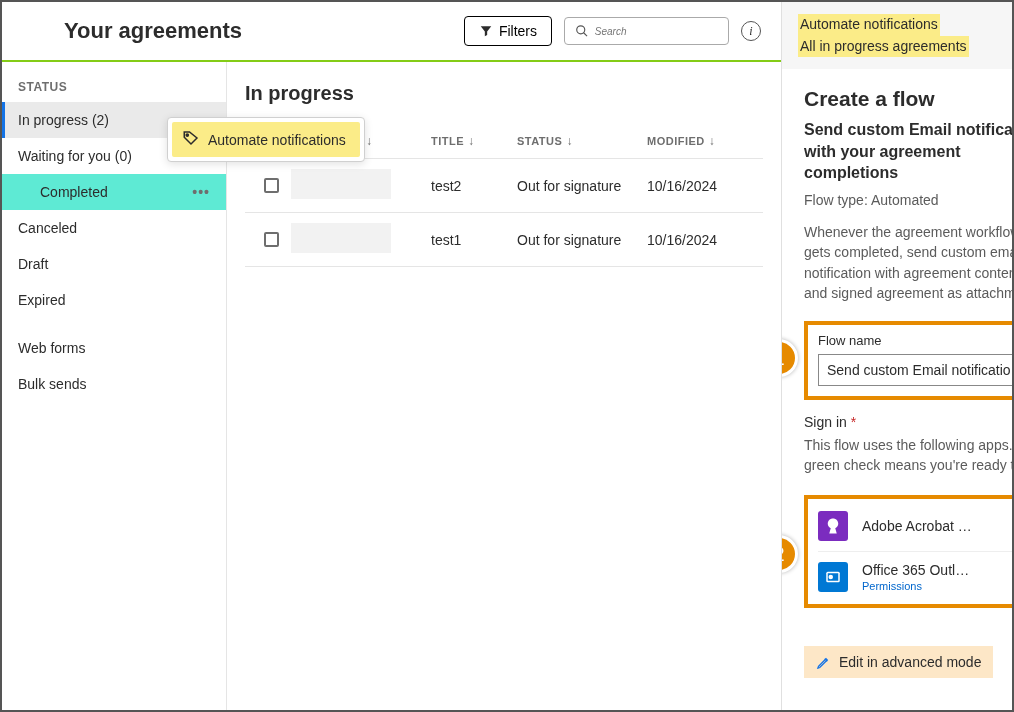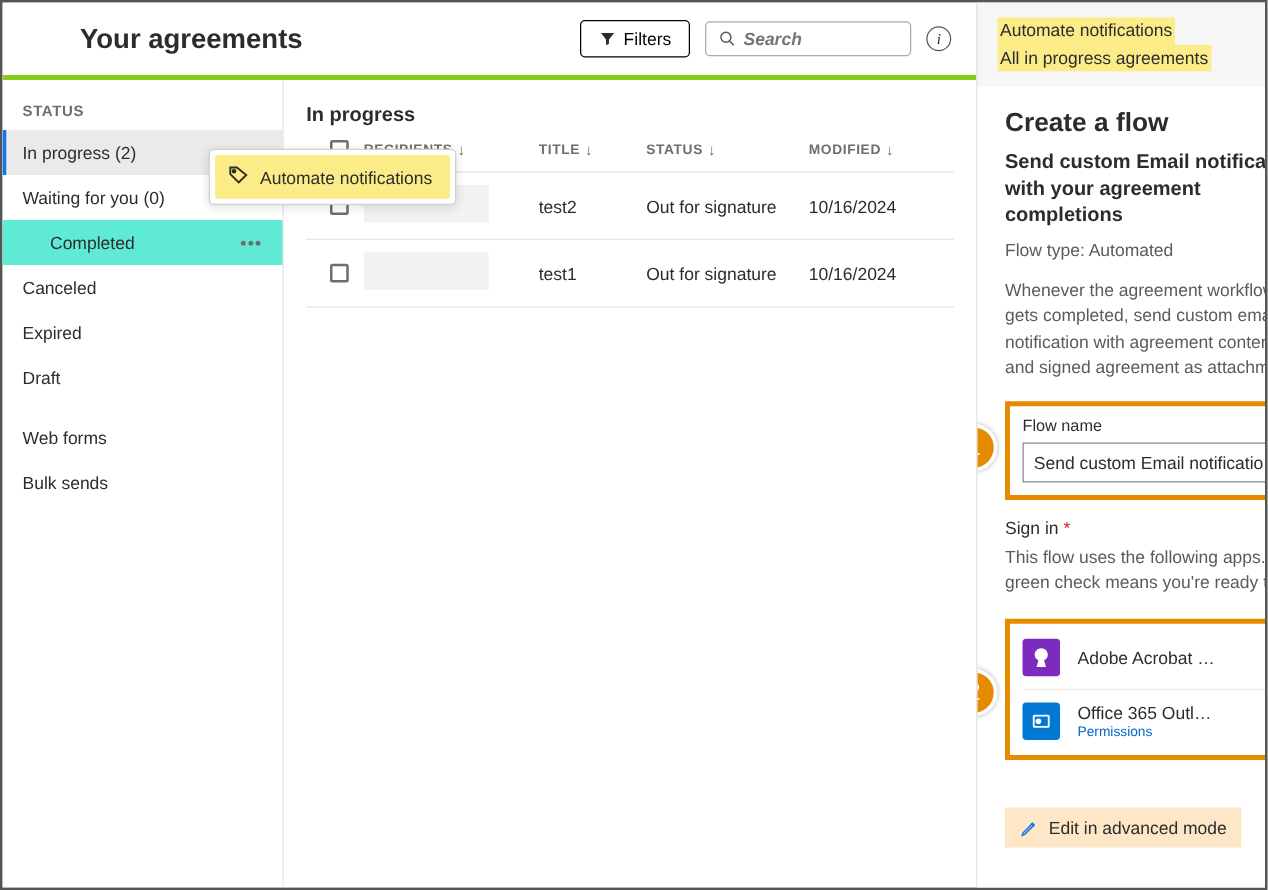--- a/index.html
+++ b/index.html
@@ -5,33 +5,33 @@
 * { box-sizing: border-box; margin: 0; padding: 0; }
 body { font-family: "Segoe UI", -apple-system, BlinkMacSystemFont, sans-serif; font-size: 14px; color: #2c2c2c; background: #f5f5f5; width: 1014px; height: 712px; overflow: hidden; border: 2px solid #555; position: relative; }
 .main-wrap { display: flex; height: 100%; background: #fff; }
 .left-area { flex: 1; display: flex; flex-direction: column; }
 .header { display: flex; align-items: center; padding: 14px 20px 14px 18px; }
 .header h1 { font-size: 22px; font-weight: 600; color: #2c2c2c; margin-left: 44px; }
 .header-spacer { flex: 1; }
 .filters-btn { display: flex; align-items: center; border: 1px solid #000000; background: #fff; border-radius: 4px; padding: 6px 14px; margin-right: 12px; cursor: pointer; font-size: 14px; }
 .filters-btn svg { margin-right: 6px; }
 .search-wrap { display: flex; align-items: center; border: 1px solid #aaa; border-radius: 4px; padding: 5px 10px; width: 165px; margin-right: 12px; }
-.search-wrap input { border: none; outline: none; font-size: 14px; font-style: italic; color: #888; width: 100%; background: transparent; font-weight: bold; }
+.search-wrap input { border: none; outline: none; font-size: 10px; font-style: italic; color: #888; width: 100%; background: transparent; }
 .info-icon { width: 20px; height: 20px; border: 1.5px solid #555; border-radius: 50%; display: flex; align-items: center; justify-content: center; font-style: italic; font-family: serif; font-size: 12px; cursor: pointer; }
-.body-split { display: flex; flex: 1; border-top: 4px solid #84cc16; }
+.body-split { display: flex; flex: 1; border-top: 2px solid #84cc16; }
 .sidebar { width: 225px; border-right: 1px solid #e5e5e5; padding-top: 10px; }
 .side-label { padding: 8px 16px; font-size: 12px; font-weight: 600; color: #6e6e6e; letter-spacing: 0.5px; }
 .side-item { padding: 10px 16px; font-size: 14px; color: #2c2c2c; cursor: pointer; position: relative; display: flex; }
 .side-item.active { background: #eaeaea; font-weight: 400; }
 .side-item.active::before { content: ""; position: absolute; left: 0; top: 0; bottom: 0; width: 3px; background: #1473e6; }
 .side-item .more { margin-left: auto; color: #6e6e6e; font-weight: bold; letter-spacing: 1px; }
 .side-item.hov { background: #5eead4; padding-left: 38px; }
 .side-item.hov .more { visibility: visible; }
 .content { flex: 1; padding: 20px 18px; position: relative; }
-.content h2 { font-size: 16px; font-weight: 600; }
+.content h2 { font-size: 20px; font-weight: 600; margin-bottom: 18px; }
 .tbl-head, .tbl-row { display: flex; align-items: center; padding: 10px 6px; border-bottom: 1px solid #e5e5e5; }
 .col-check { width: 40px; display: flex; justify-content: center; }
 .checkbox { width: 15px; height: 15px; border: 2px solid #6e6e6e; border-radius: 2px; }
 .col-recip { width: 140px; }
 .col-title { width: 86px; }
 .col-status { width: 130px; }
 .col-mod { width: 110px; }
 .th { font-size: 11px; font-weight: 600; color: #6e6e6e; letter-spacing: 0.5px; display: flex; align-items: center; }
 .arrow-down { font-size: 12px; margin-left: 4px; color: #6e6e6e; }
 .recip-placeholder { width: 100px; height: 30px; background: #f2f2f2; display: inline-block; }
@@ -98,24 +98,24 @@
             <span>Waiting for you (0)</span>
           </div>
         <div class="side-item hov">
           <span>Completed</span>
           <span class="more">•••</span>
         </div>
         <div class="side-item">
             <span>Canceled</span>
           </div>
         <div class="side-item">
+            <span>Draft</span>
+          </div>
+        <div class="side-item">
             <span>Expired</span>
-          </div>
-        <div class="side-item">
-            <span>Draft</span>
           </div>
         <div style="height:12px"></div>
         <div class="side-item">
             <span>Web forms</span>
           </div>
         <div class="side-item">
             <span>Bulk sends</span>
           </div>
       </div>
       <div class="content">

